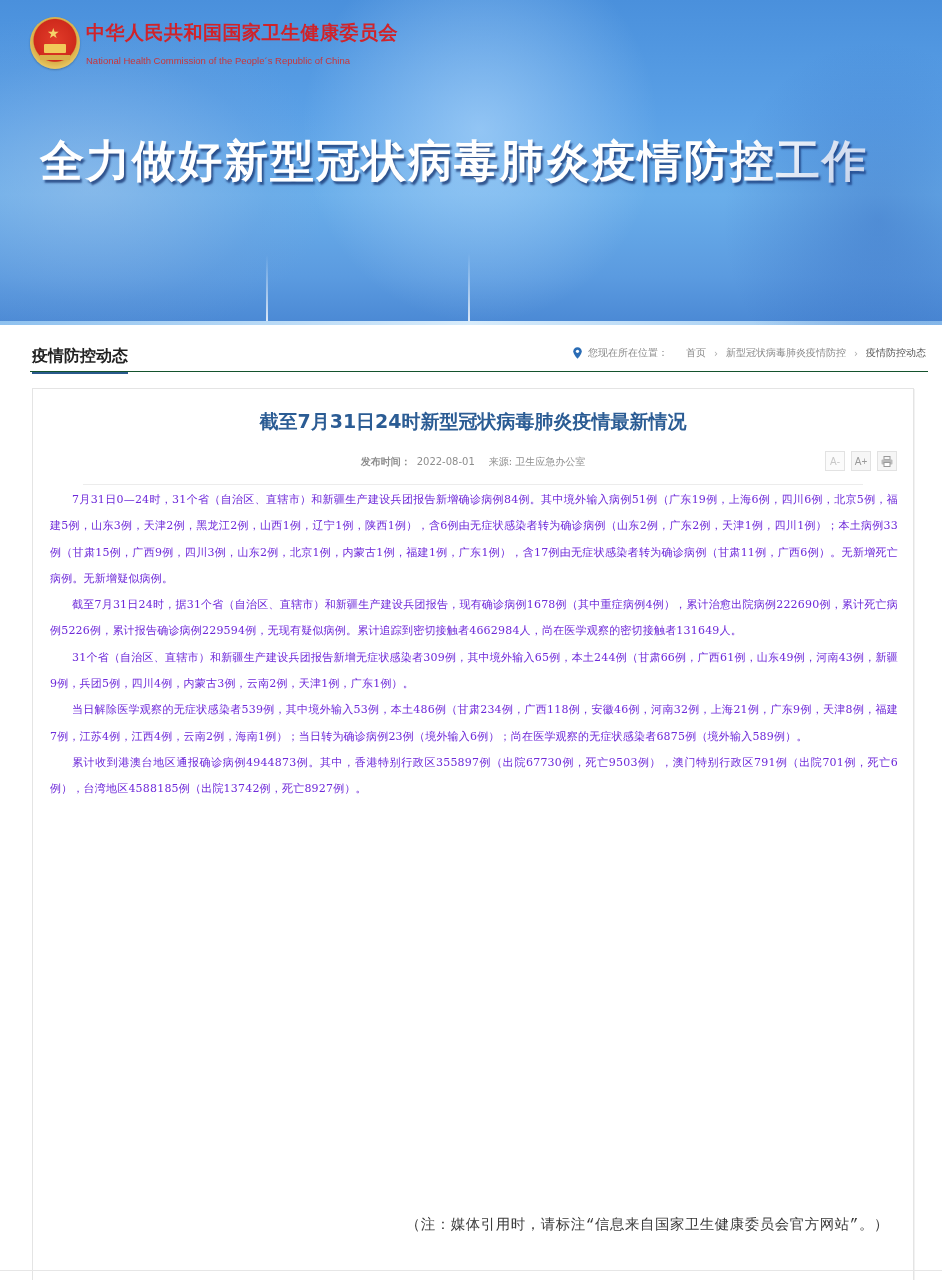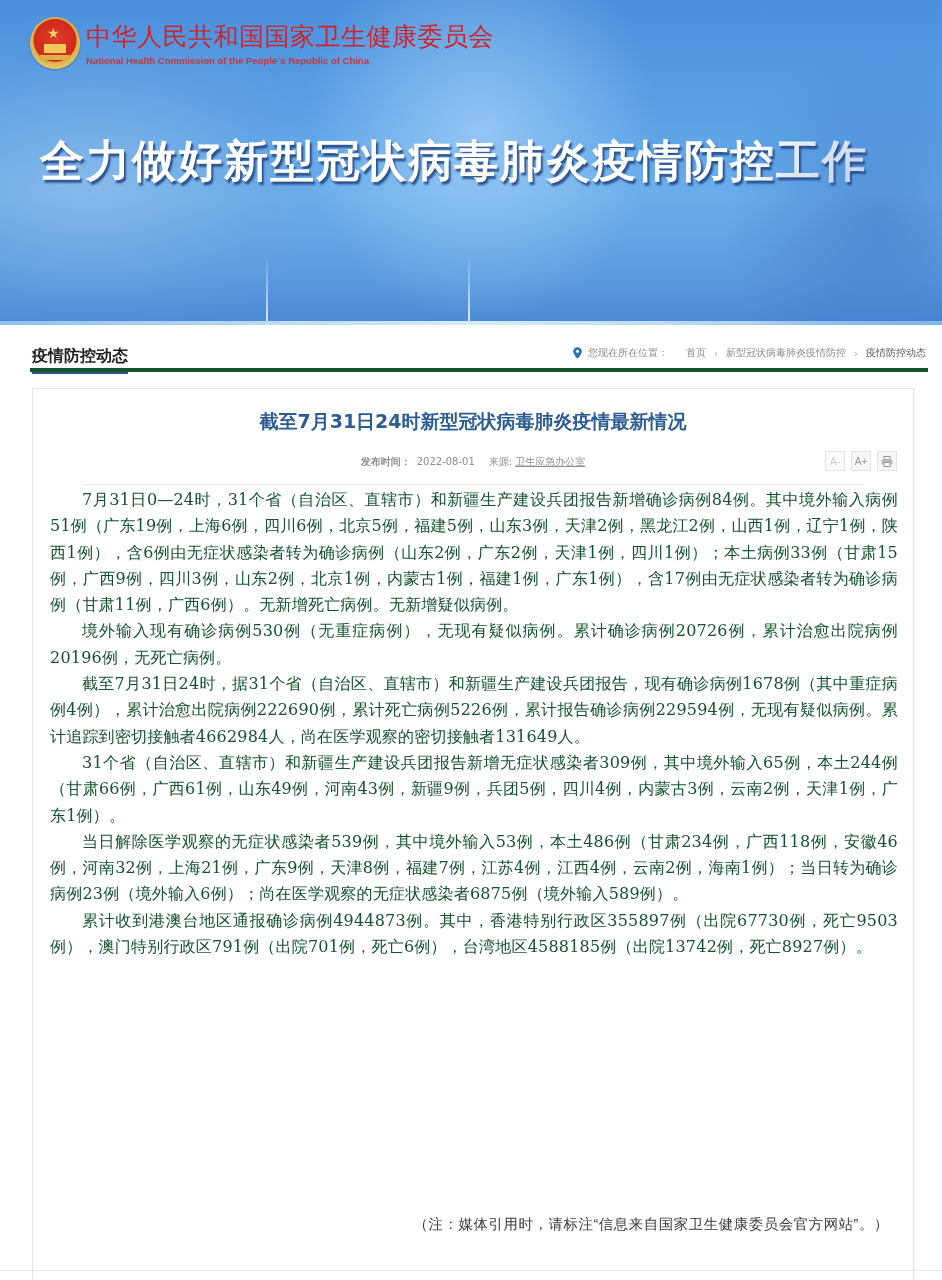--- a/index.html
+++ b/index.html
@@ -32,36 +32,36 @@
     .emblem {
       position: absolute; left: 30px; top: 17px; width: 50px; height: 52px; border-radius: 50%;
       background: radial-gradient(circle at 50% 45%, #e23c2a 0%, #cf2a1c 55%, #d9b04a 58%, #e8c560 72%, #c99a33 100%);
       box-shadow: 0 1px 2px rgba(0,0,0,0.25);
     }
     .emblem-star { position: absolute; left: 17px; top: 9px; color: #f5d36a; font-size: 14px; line-height: 14px; }
     .emblem-gate { position: absolute; left: 14px; top: 27px; width: 22px; height: 9px; background: #f2c95a; border-radius: 1px; }
     .emblem-base { position: absolute; left: 10px; top: 38px; width: 30px; height: 5px; background: #d9b04a; }
 
     .org-cn {
-      position: absolute; left: 86px; top: 20px; font-size: 25px; font-weight: normal; color: #d0232a;
+      position: absolute; left: 86px; top: 20px; font-size: 19px; font-weight: bold; color: #d0232a;
       letter-spacing: 0.5px; white-space: nowrap; font-family: "DejaVu Sans", sans-serif;
     }
     .org-en {
-      position: absolute; left: 86px; top: 55px; font-size: 9.5px; font-weight: bold; color: #c9353a;
+      position: absolute; left: 86px; top: 55px; font-size: 9.5px; font-weight: normal; color: #c9353a;
       white-space: nowrap; font-family: "Liberation Sans", sans-serif;
     }
     .slogan {
       position: absolute; left: 40px; top: 132px; font-size: 44px; font-weight: bold; color: #ffffff;
       letter-spacing: 2px; white-space: nowrap;
       text-shadow: 2px 3px 2px rgba(20,50,110,0.75);
       font-family: "DejaVu Sans", sans-serif;
     }
 
     
-    .section-head { position: absolute; left: 30px; top: 338px; width: 898px; height: 34px; border-bottom: 4px solid #14532d; }
+    .section-head { position: absolute; left: 30px; top: 338px; width: 898px; height: 34px; border-bottom: 1px solid #14532d; }
     .section-title {
       position: absolute; left: 2px; top: 8px; font-size: 16px; font-weight: bold; color: #222;
       padding-bottom: 5px; border-bottom: 2px solid #2a5a8c;
     }
     .breadcrumb { position: absolute; right: 2px; top: 8px; font-size: 10px; color: #8a8a8a; white-space: nowrap; display: flex; align-items: center; }
     .breadcrumb .pin { width: 9px; height: 12px; margin-right: 6px; }
     .breadcrumb .sep { margin: 0 8px; color: #aaa; }
     .breadcrumb .crumb { color: #8a8a8a; }
     .breadcrumb .crumb.current { color: #555; }
 
@@ -71,37 +71,37 @@
       border: 1px solid #e4e4e4; background: #fff;
       box-shadow: 1px 1px 0 #f2f2f2;
     }
     .article-title {
       position: absolute; left: 0; top: 20px; width: 100%; text-align: center;
       font-size: 19px; color: #2b5c94; font-family: "DejaVu Sans", sans-serif;
     }
     .meta { position: absolute; left: 0; top: 66px; width: 100%; text-align: center; font-size: 10px; color: #8d8d8d; }
     .meta .lbl { margin-right: 6px; font-weight: bold; }
     .meta .gap { display: inline-block; width: 14px; }
-    .meta .src { text-decoration: underline; color: #8d8d8d; text-align: center; }
+    .meta .src { color: #8d8d8d; text-align: center; }
     .tools { position: absolute; right: 16px; top: 62px; display: flex; gap: 6px; }
     .tool {
       width: 20px; height: 20px; border: 1px solid #e2e2e2; background: #f6f6f6; color: #9a9a9a;
       font-size: 10px; display: flex; align-items: center; justify-content: center; font-family: "Liberation Sans", sans-serif;
     }
     .tool.dim { background: #fbfbfb; color: #c8c8c8; }
     .divider { position: absolute; left: 50px; top: 95px; width: 780px; height: 1px; background: #ececec; }
 
     .body { position: absolute; left: 17px; top: 98px; width: 848px; }
     .body p {
-      font-size: 16px; line-height: 26.3px; color: #14532d; text-indent: 2em; text-align: justify;
+      font-size: 11px; line-height: 26.3px; color: #6d28d9; text-indent: 2em; text-align: justify;
       font-family: "DejaVu Serif", "Liberation Serif", serif; letter-spacing: 0.2px;
     }
     .note {
       position: absolute; right: 24px; top: 826px; font-size: 14.4px; color: #3a3a3a;
-      font-family: Liberation Sans, sans-serif; letter-spacing: 0.6px; white-space: nowrap;
+      font-family: Liberation Mono, monospace; letter-spacing: 0.6px; white-space: nowrap;
     }
     .bottom-rule { position: absolute; left: 0; top: 1270px; width: 942px; height: 1px; background: #e6e6e6; }
   </style>
 </head>
 <body>
 
 <div class="banner">
   <div class="banner-light"></div>
   <div class="spike s1"></div>
   <div class="spike s2"></div>
@@ -154,21 +154,20 @@
         <rect x="0.5" y="3.5" width="11" height="5" rx="1" fill="#bbb"></rect>
         <rect x="3" y="6.5" width="6" height="4" fill="#fff" stroke="#999" stroke-width="1"></rect>
       </svg>
     </div>
   </div>
 
   <div class="divider"></div>
 
   <div class="body">
     <p>7月31日0—24时，31个省（自治区、直辖市）和新疆生产建设兵团报告新增确诊病例84例。其中境外输入病例51例（广东19例，上海6例，四川6例，北京5例，福建5例，山东3例，天津2例，黑龙江2例，山西1例，辽宁1例，陕西1例），含6例由无症状感染者转为确诊病例（山东2例，广东2例，天津1例，四川1例）；本土病例33例（甘肃15例，广西9例，四川3例，山东2例，北京1例，内蒙古1例，福建1例，广东1例），含17例由无症状感染者转为确诊病例（甘肃11例，广西6例）。无新增死亡病例。无新增疑似病例。</p>
-    <p>境外输入现有确诊病例530例（无重症病例），无现有疑似病例。累计确诊病例20726例，累计治愈出院病例20196例，无死亡病例。</p>
     <p>截至7月31日24时，据31个省（自治区、直辖市）和新疆生产建设兵团报告，现有确诊病例1678例（其中重症病例4例），累计治愈出院病例222690例，累计死亡病例5226例，累计报告确诊病例229594例，无现有疑似病例。累计追踪到密切接触者4662984人，尚在医学观察的密切接触者131649人。</p>
     <p>31个省（自治区、直辖市）和新疆生产建设兵团报告新增无症状感染者309例，其中境外输入65例，本土244例（甘肃66例，广西61例，山东49例，河南43例，新疆9例，兵团5例，四川4例，内蒙古3例，云南2例，天津1例，广东1例）。</p>
     <p>当日解除医学观察的无症状感染者539例，其中境外输入53例，本土486例（甘肃234例，广西118例，安徽46例，河南32例，上海21例，广东9例，天津8例，福建7例，江苏4例，江西4例，云南2例，海南1例）；当日转为确诊病例23例（境外输入6例）；尚在医学观察的无症状感染者6875例（境外输入589例）。</p>
     <p>累计收到港澳台地区通报确诊病例4944873例。其中，香港特别行政区355897例（出院67730例，死亡9503例），澳门特别行政区791例（出院701例，死亡6例），台湾地区4588185例（出院13742例，死亡8927例）。</p>
   </div>
 
   <div class="note">（注：媒体引用时，请标注“信息来自国家卫生健康委员会官方网站”。）</div>
 </div>
 
 <div class="bottom-rule"></div>

